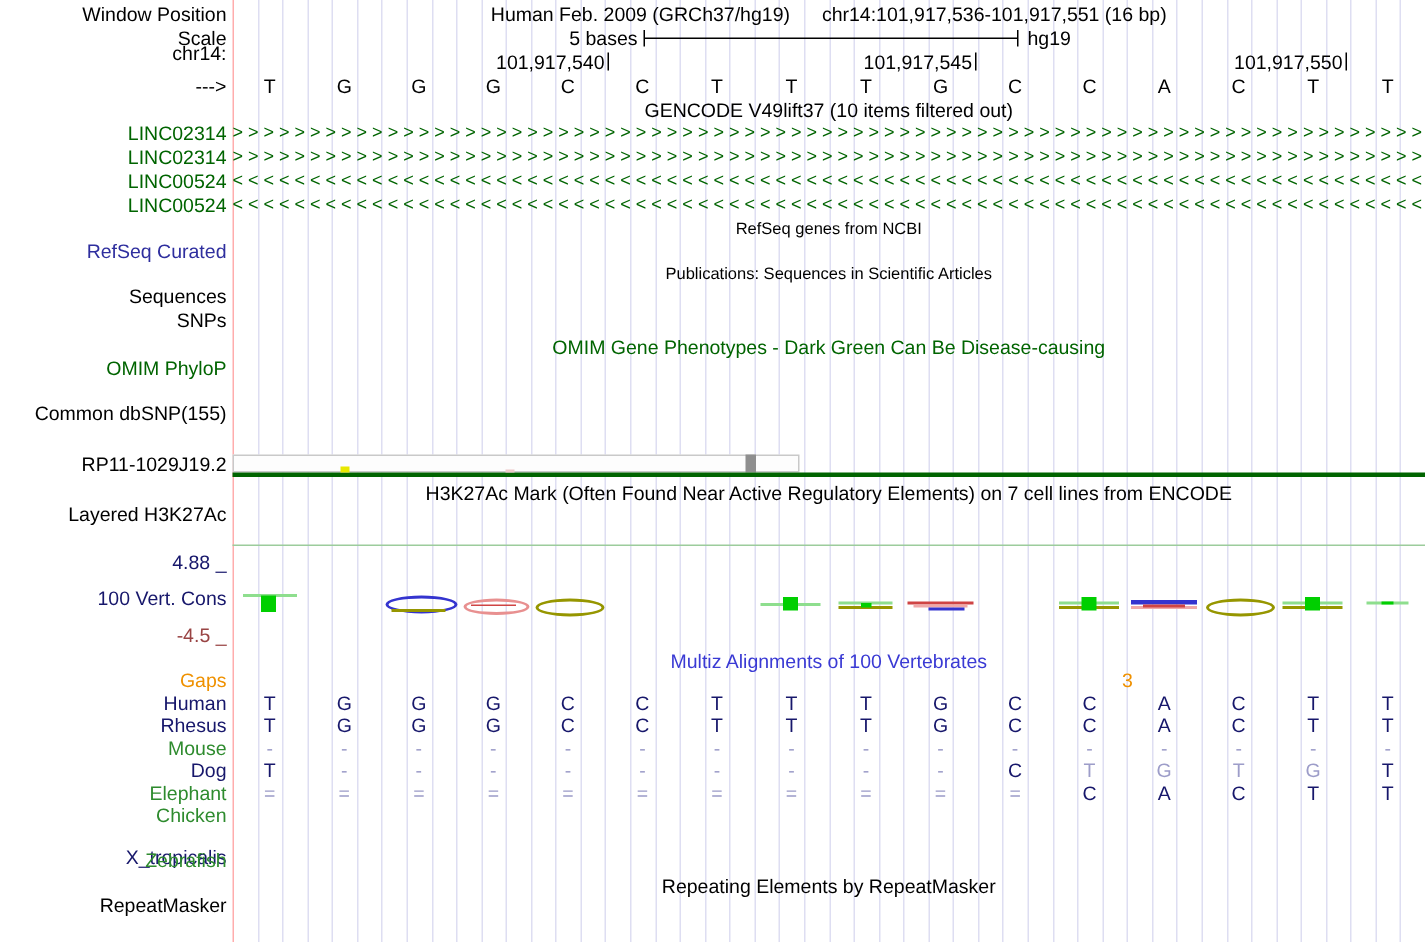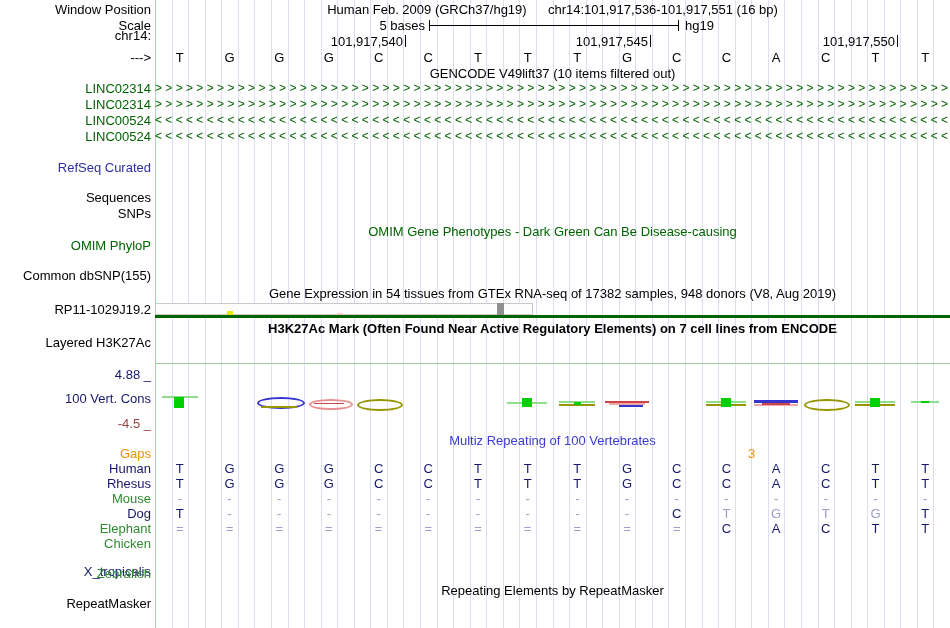--- a/index.html
+++ b/index.html
@@ -152,40 +152,41 @@
       <div class="gutter-label green" style="top: 81px;">LINC02314</div>
       <div class="chev" style="top: 81px;">&gt; &gt; &gt; &gt; &gt; &gt; &gt; &gt; &gt; &gt; &gt; &gt; &gt; &gt; &gt; &gt; &gt; &gt; &gt; &gt; &gt; &gt; &gt; &gt; &gt; &gt; &gt; &gt; &gt; &gt; &gt; &gt; &gt; &gt; &gt; &gt; &gt; &gt; &gt; &gt; &gt; &gt; &gt; &gt; &gt; &gt; &gt; &gt; &gt; &gt; &gt; &gt; &gt; &gt; &gt; &gt; &gt; &gt; &gt; &gt; &gt; &gt; &gt; &gt; &gt; &gt; &gt; &gt; &gt; &gt; &gt; &gt; &gt; &gt; &gt; &gt; &gt; &gt; &gt; &gt; &gt; &gt; &gt; &gt; &gt; &gt; &gt; &gt; &gt; &gt; &gt; &gt; &gt; &gt; &gt; &gt; &gt; &gt; &gt; &gt; &gt; &gt; &gt; &gt; &gt; &gt; &gt; &gt; &gt; &gt; &gt; &gt; &gt; &gt; &gt; &gt; &gt; &gt; &gt; &gt; &gt; &gt; &gt; &gt; &gt; &gt; &gt; &gt; &gt; &gt; &gt; &gt; &gt; &gt; &gt; &gt; &gt; &gt; &gt; &gt; &gt; &gt; &gt; &gt; &gt; &gt; &gt; &gt; &gt; &gt; &gt; &gt; &gt; &gt; &gt; &gt; &gt; &gt; &gt; &gt; </div>
       <div class="gutter-label green" style="top: 97px;">LINC02314</div>
       <div class="chev" style="top: 97px;">&gt; &gt; &gt; &gt; &gt; &gt; &gt; &gt; &gt; &gt; &gt; &gt; &gt; &gt; &gt; &gt; &gt; &gt; &gt; &gt; &gt; &gt; &gt; &gt; &gt; &gt; &gt; &gt; &gt; &gt; &gt; &gt; &gt; &gt; &gt; &gt; &gt; &gt; &gt; &gt; &gt; &gt; &gt; &gt; &gt; &gt; &gt; &gt; &gt; &gt; &gt; &gt; &gt; &gt; &gt; &gt; &gt; &gt; &gt; &gt; &gt; &gt; &gt; &gt; &gt; &gt; &gt; &gt; &gt; &gt; &gt; &gt; &gt; &gt; &gt; &gt; &gt; &gt; &gt; &gt; &gt; &gt; &gt; &gt; &gt; &gt; &gt; &gt; &gt; &gt; &gt; &gt; &gt; &gt; &gt; &gt; &gt; &gt; &gt; &gt; &gt; &gt; &gt; &gt; &gt; &gt; &gt; &gt; &gt; &gt; &gt; &gt; &gt; &gt; &gt; &gt; &gt; &gt; &gt; &gt; &gt; &gt; &gt; &gt; &gt; &gt; &gt; &gt; &gt; &gt; &gt; &gt; &gt; &gt; &gt; &gt; &gt; &gt; &gt; &gt; &gt; &gt; &gt; &gt; &gt; &gt; &gt; &gt; &gt; &gt; &gt; &gt; &gt; &gt; &gt; &gt; &gt; &gt; &gt; &gt; </div>
       <div class="gutter-label green" style="top: 113px;">LINC00524</div>
       <div class="chev" style="top: 113px;">&lt; &lt; &lt; &lt; &lt; &lt; &lt; &lt; &lt; &lt; &lt; &lt; &lt; &lt; &lt; &lt; &lt; &lt; &lt; &lt; &lt; &lt; &lt; &lt; &lt; &lt; &lt; &lt; &lt; &lt; &lt; &lt; &lt; &lt; &lt; &lt; &lt; &lt; &lt; &lt; &lt; &lt; &lt; &lt; &lt; &lt; &lt; &lt; &lt; &lt; &lt; &lt; &lt; &lt; &lt; &lt; &lt; &lt; &lt; &lt; &lt; &lt; &lt; &lt; &lt; &lt; &lt; &lt; &lt; &lt; &lt; &lt; &lt; &lt; &lt; &lt; &lt; &lt; &lt; &lt; &lt; &lt; &lt; &lt; &lt; &lt; &lt; &lt; &lt; &lt; &lt; &lt; &lt; &lt; &lt; &lt; &lt; &lt; &lt; &lt; &lt; &lt; &lt; &lt; &lt; &lt; &lt; &lt; &lt; &lt; &lt; &lt; &lt; &lt; &lt; &lt; &lt; &lt; &lt; &lt; &lt; &lt; &lt; &lt; &lt; &lt; &lt; &lt; &lt; &lt; &lt; &lt; &lt; &lt; &lt; &lt; &lt; &lt; &lt; &lt; &lt; &lt; &lt; &lt; &lt; &lt; &lt; &lt; &lt; &lt; &lt; &lt; &lt; &lt; &lt; &lt; &lt; &lt; &lt; &lt; </div>
       <div class="gutter-label green" style="top: 129px;">LINC00524</div>
       <div class="chev" style="top: 129px;">&lt; &lt; &lt; &lt; &lt; &lt; &lt; &lt; &lt; &lt; &lt; &lt; &lt; &lt; &lt; &lt; &lt; &lt; &lt; &lt; &lt; &lt; &lt; &lt; &lt; &lt; &lt; &lt; &lt; &lt; &lt; &lt; &lt; &lt; &lt; &lt; &lt; &lt; &lt; &lt; &lt; &lt; &lt; &lt; &lt; &lt; &lt; &lt; &lt; &lt; &lt; &lt; &lt; &lt; &lt; &lt; &lt; &lt; &lt; &lt; &lt; &lt; &lt; &lt; &lt; &lt; &lt; &lt; &lt; &lt; &lt; &lt; &lt; &lt; &lt; &lt; &lt; &lt; &lt; &lt; &lt; &lt; &lt; &lt; &lt; &lt; &lt; &lt; &lt; &lt; &lt; &lt; &lt; &lt; &lt; &lt; &lt; &lt; &lt; &lt; &lt; &lt; &lt; &lt; &lt; &lt; &lt; &lt; &lt; &lt; &lt; &lt; &lt; &lt; &lt; &lt; &lt; &lt; &lt; &lt; &lt; &lt; &lt; &lt; &lt; &lt; &lt; &lt; &lt; &lt; &lt; &lt; &lt; &lt; &lt; &lt; &lt; &lt; &lt; &lt; &lt; &lt; &lt; &lt; &lt; &lt; &lt; &lt; &lt; &lt; &lt; &lt; &lt; &lt; &lt; &lt; &lt; &lt; &lt; &lt; </div>
     </div>
 
+  <div class="center-title small" style="top:147px;">RefSeq genes from NCBI</div>
   <div class="gutter-label indigo" style="top:160px;">RefSeq Curated</div>
 
+  <div class="center-title small" style="top:177px;">Publications: Sequences in Scientific Articles</div>
 
   <div class="gutter-label" style="top:190px;">Sequences</div>
   <div class="gutter-label" style="top:206px;">SNPs</div>
 
   <div class="center-title green" style="top:224px;text-align:center;">OMIM Gene Phenotypes - Dark Green Can Be Disease-causing</div>
   <div class="gutter-label green" style="top:238px;">OMIM PhyloP</div>
 
   <div class="gutter-label" style="top:268px;">Common dbSNP(155)</div>
 
-  <div class="center-title" style="top:286px;">Gene Expression in 54 tissues from GTEx RNA-seq of 17382 samples, 948 donors (V8, Aug 2019)</div>
   <div class="gutter-label" style="top:302px;">RP11-1029J19.2</div>
   <div class="gtex-box"></div>
   <div class="gtex-tick"></div>
   <div class="gtex-line"></div>
   <div class="gtex-yellow"></div>
   <div class="gtex-pink"></div>
 
-  <div class="center-title" style="top:321px;font-weight:bold;">H3K27Ac Mark (Often Found Near Active Regulatory Elements) on 7 cell lines from ENCODE</div>
+  <div class="center-title" style="top:321px;">H3K27Ac Mark (Often Found Near Active Regulatory Elements) on 7 cell lines from ENCODE</div>
   <div class="gutter-label" style="top:335px;">Layered H3K27Ac</div>
 
   <div class="cons-sep"></div>
   <div class="gutter-label navy" style="top:367px;">4.88 _</div>
   <div class="gutter-label navy" style="top:391px;">100 Vert. Cons</div>
   <div class="gutter-label maroon" style="top:416px;">-4.5 _</div>
   <div id="cons-marks">
       <div class="mark" style="left: 180px; top: 396px;">
         <span class="lg" style="left: -18px; top: 0px; width: 36px; height: 2px;"></span>
         <span class="gr" style="left: -6px; top: 1px; width: 10px; height: 11px;"></span>
@@ -232,21 +233,21 @@
         <span class="lg" style="left: -20px; top: 5px; width: 40px; height: 2px;"></span>
         <span class="ol" style="left: -20px; top: 8px; width: 40px; height: 2px;"></span>
         <span class="gr" style="left: -5px; top: 2px; width: 10px; height: 9px;"></span>
       </div>
       <div class="mark" style="left: 925px; top: 396px;">
         <span class="lg" style="left: -14px; top: 5px; width: 28px; height: 2px;"></span>
         <span class="gr" style="left: -4px; top: 5px; width: 8px; height: 2px;"></span>
       </div>
     </div>
 
-  <div class="center-title bluetitle" style="top:433px;">Multiz Repeating of 100 Vertebrates</div>
+  <div class="center-title bluetitle" style="top:433px;">Multiz Alignments of 100 Vertebrates</div>
   <div id="multiz-rows">
       <div class="gutter-label orange" style="top: 446px;">Gaps</div>
       <div class="gutter-label navy" style="top: 461px;">Human</div>
       <div class="alncell" style="left: 179.844px; top: 461px;">T</div>
       <div class="alncell" style="left: 229.531px; top: 461px;">G</div>
       <div class="alncell" style="left: 279.219px; top: 461px;">G</div>
       <div class="alncell" style="left: 328.906px; top: 461px;">G</div>
       <div class="alncell" style="left: 378.594px; top: 461px;">C</div>
       <div class="alncell" style="left: 428.281px; top: 461px;">C</div>
       <div class="alncell" style="left: 477.969px; top: 461px;">T</div>

